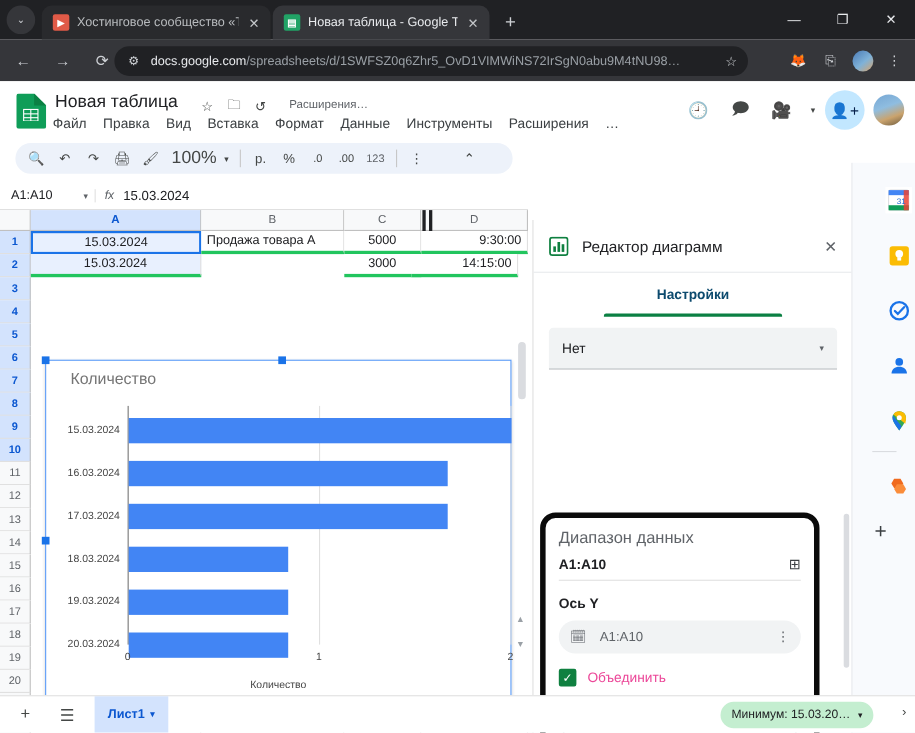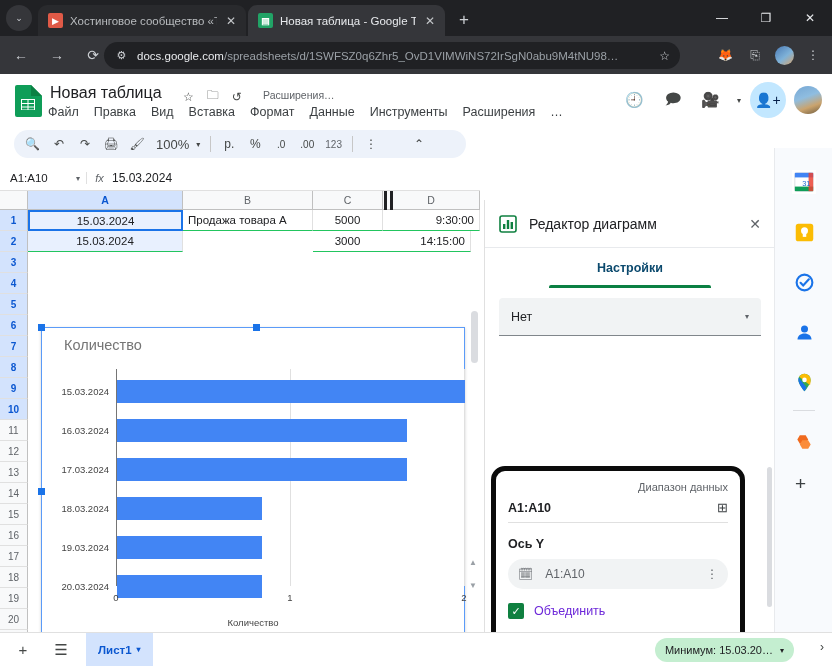--- a/index.html
+++ b/index.html
@@ -88,21 +88,21 @@
     display: flex; align-items: center; justify-content: center; color: #041e49; font-size: 14px; }
   .user-avatar { width: 28px; height: 28px; border-radius: 50%; margin-left: 4px;
     background: linear-gradient(160deg,#76a7d4 0%,#8fbde0 40%,#caa36d 70%,#6b5a3e 100%); }
 
   .toolbar { position: absolute; left: 14px; top: 56px; width: 452px; height: 28px;
     background: #edf2fa; border-radius: 16px; display: flex; align-items: center; padding: 0 6px; }
   .tb-item { height: 24px; min-width: 26px; padding: 0 5px; border-radius: 4px;
     display: flex; align-items: center; justify-content: center;
     font-size: 12px; color: #444746; }
   .tb-sep { width: 1px; height: 16px; background: #c7c7c7; margin: 0 5px; }
-  .tb-zoom { font-size: 13px; padding: 0 2px 0 6px; }
+  .tb-zoom { font-size: 16px; padding: 0 2px 0 6px; }
 
   .formulabar { position: absolute; left: 0; top: 92px; width: 480px; height: 25px;
     display: flex; align-items: center; border-bottom: 1px solid #e0e0e0; background:#fff; }
   .namebox { width: 86px; display: flex; align-items: center; justify-content: space-between;
     padding: 0 6px 0 10px; font-size: 11.5px; color: #202124; }
   .fx { width: 26px; text-align: center; font-size: 11px; color: #5f6368; font-style: italic;
     border-left: 1px solid #e0e0e0; }
   .fvalue { font-size: 12px; color: #202124; }
 
   
@@ -113,21 +113,21 @@
   .colhead { position: absolute; top: 0; height: 19px; border-right: 1px solid #c0c0c0;
     border-bottom: 1px solid #c0c0c0; background: #f8f9fa;
     font-size: 10.5px; color: #5f6368; display: flex; align-items: center; justify-content: center; }
   .colhead.sel { background: #d3e3fd; color: #0b57d0; font-weight: bold; }
   .rowhead { position: absolute; left: 0; width: 28px; height: 21px;
     border-right: 1px solid #c0c0c0; border-bottom: 1px solid #e0e0e0;
     background: #f8f9fa; font-size: 10px; color: #5f6368;
     display: flex; align-items: center; justify-content: center; }
   .rowhead.sel { background: #d3e3fd; color: #0b57d0; font-weight: bold; }
   .cell { position: absolute; height: 21px; border-right: 1px solid #e0e0e0;
-    border-bottom: 1px solid #22c55e; font-size: 11.5px; color: #202124;
+    border-bottom: 3px solid #22c55e; font-size: 11.5px; color: #202124;
     display: flex; align-items: center; padding: 0 5px; background: #fff; overflow: hidden; }
   .cell.c-center { justify-content: center; }
   .cell.c-right { justify-content: flex-end; }
   .cell.active-cell { border: 2px solid #1a73e8; background: #e8f0fe; }
   .colsplit { position: absolute; width: 3px; background: #202124; }
 
   
   .chartbox { position: absolute; left: 41px; top: 253px; width: 424px; height: 322px;
     background: #fff; border: 1px solid #5b9bf8; box-shadow: 0 1px 3px rgba(0,0,0,.18); }
   .chart-title { position: absolute; left: 22px; top: 9px; font-size: 14.5px; color: #757575; }
@@ -178,45 +178,45 @@
     height: 3px; background: #0b8043; border-radius: 2px 2px 0 0; }
   .ed-body { position: absolute; left: 0; top: 92px; width: 290px; bottom: 0; padding: 0 14px; }
   .fld-label { font-size: 10.5px; color: #5f6368; margin-top: 8px; }
   .select-box { margin-top: 6px; height: 38px; background: #f1f3f4; border-radius: 4px 4px 0 0;
     border-bottom: 1px solid #80868b; display: flex; align-items: center;
     padding: 0 12px; font-size: 12.5px; color: #202124; }
   .select-box .caret { margin-left: auto; font-size: 8px; color: #5f6368; }
 
   .hl-box { position: absolute; left: 6px; top: 174px; width: 254px; height: 325px;
     border: 5px solid #0b0b0b; border-radius: 14px; background: #fff; padding: 10px 12px; }
-  .hl-sub { font-size: 11px; color: #5f6368; text-align: right; }
+  .hl-sub { font-size: 15px; color: #5f6368; }
   .range-row { display: flex; align-items: center; height: 30px;
     border-bottom: 1px solid #e0e0e0; }
   .range-val { font-size: 12.5px; color: #202124; font-weight: bold; flex: 1; }
   .grid-ico { font-size: 13px; color: #3c4043; }
   .sec-title { font-size: 12.5px; color: #202124; font-weight: bold; margin-top: 14px; }
   .chip { margin-top: 8px; height: 30px; background: #f1f3f4; border-radius: 15px;
     display: flex; align-items: center; padding: 0 10px; gap: 12px; }
   .chip .cal { font-size: 12px; color: #5f6368; }
   .chip .ctext { font-size: 12px; color: #5f6368; flex: 1; }
   .chip .dots { font-size: 12px; color: #5f6368; letter-spacing: 0; }
   .cbrow { display: flex; align-items: center; gap: 10px; margin-top: 14px; }
   .cb { width: 16px; height: 16px; border: 2px solid #5f6368; border-radius: 2px; }
   .cb.checked { background: #0f8040; border-color: #0f8040; color: #fff;
     display: flex; align-items: center; justify-content: center; font-size: 11px; border-radius: 2px; }
-  .cblabel { font-size: 12.5px; color: #6d28d9; }
+  .cblabel { font-size: 12.5px; color: #ec4899; }
   .input-pill { margin-top: 7px; height: 36px; border: 1px solid #dadce0; border-radius: 18px;
     display: flex; align-items: center; padding: 0 14px; font-size: 12.5px; color: #80868b; }
   .ed-scroll { position: absolute; right: 3px; top: 175px; width: 5px; height: 140px;
     background: #dadce0; border-radius: 3px; }
 
   
   .rail { position: absolute; right: 0; top: 74px; width: 58px; height: 592px;
     background: #f8fafd; border-left: 1px solid #e8eaed; }
-  .rail-ico { position: absolute; left: 17px; width: 24px; height: 24px;
+  .rail-ico { position: absolute; left: 30px; width: 24px; height: 24px;
     display: flex; align-items: center; justify-content: center; font-size: 13px; }
   .rail-div { position: absolute; left: 18px; width: 22px; height: 1px; background: #dadce0; }
   .rail-plus { position: absolute; left: 20px; font-size: 19px; color: #3c4043; }
 </style>
 </head>
 <body>
 
 <div id="app">
 
   <div class="browser-tabstrip">

